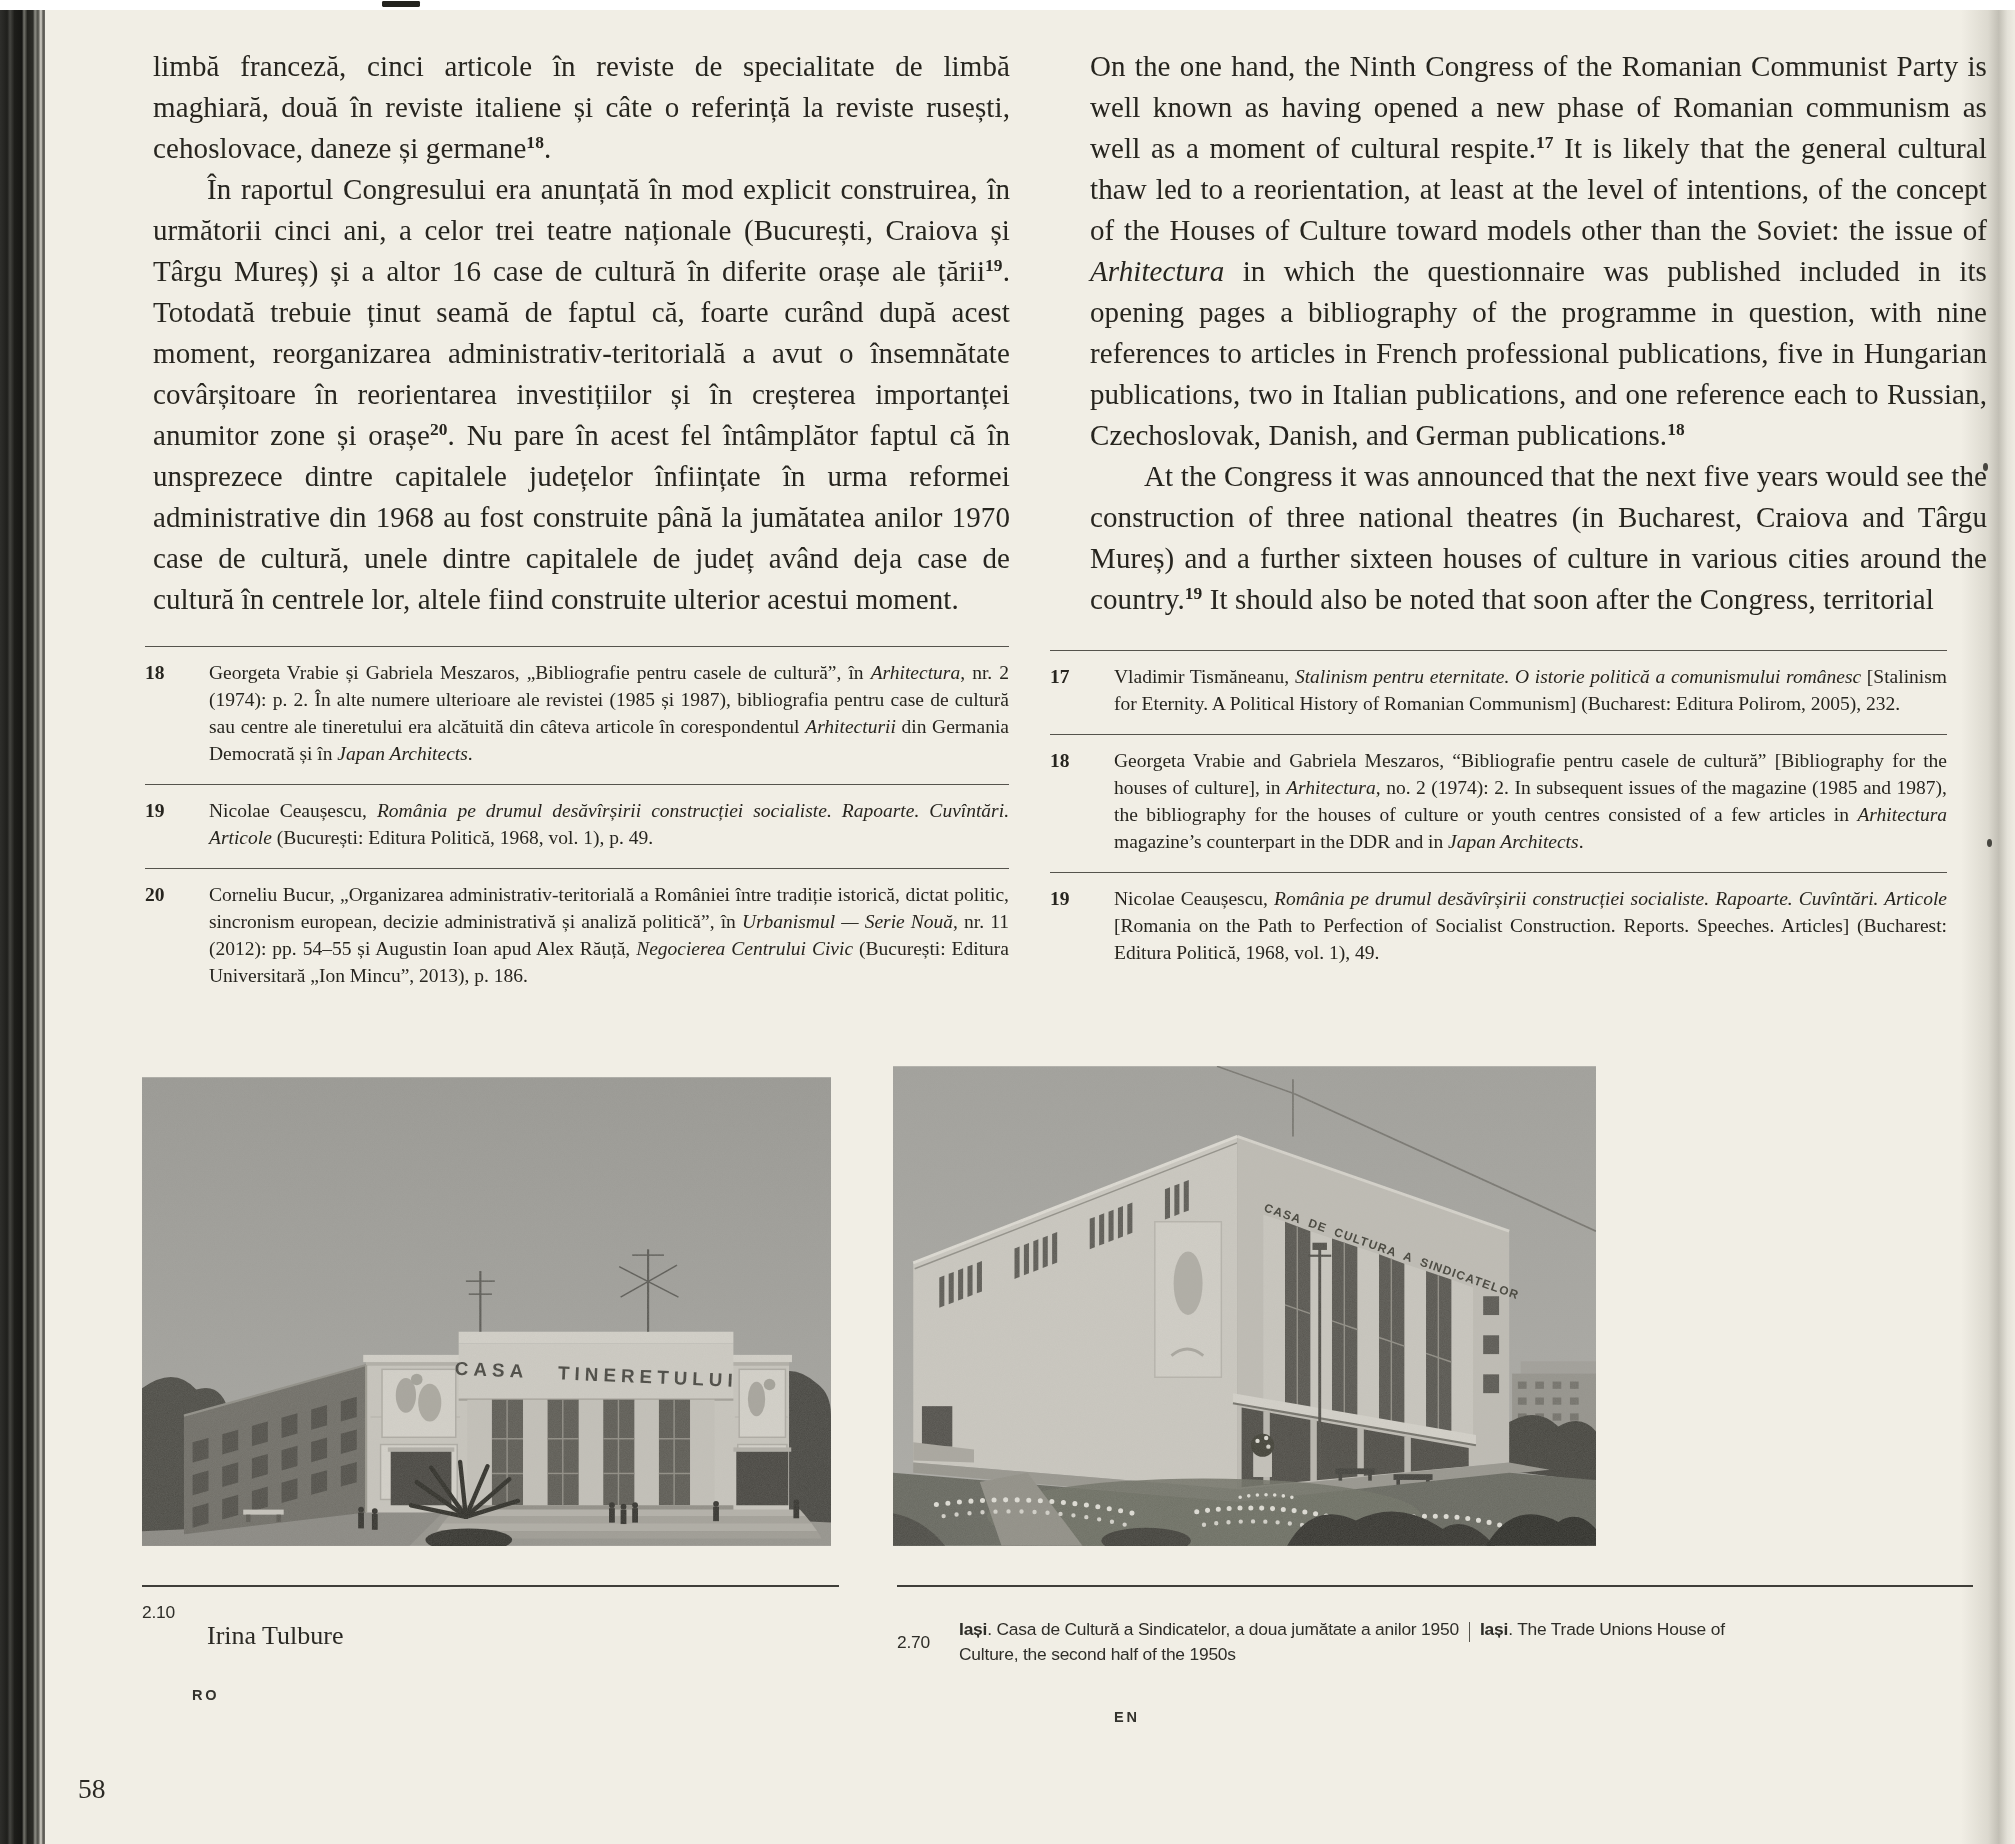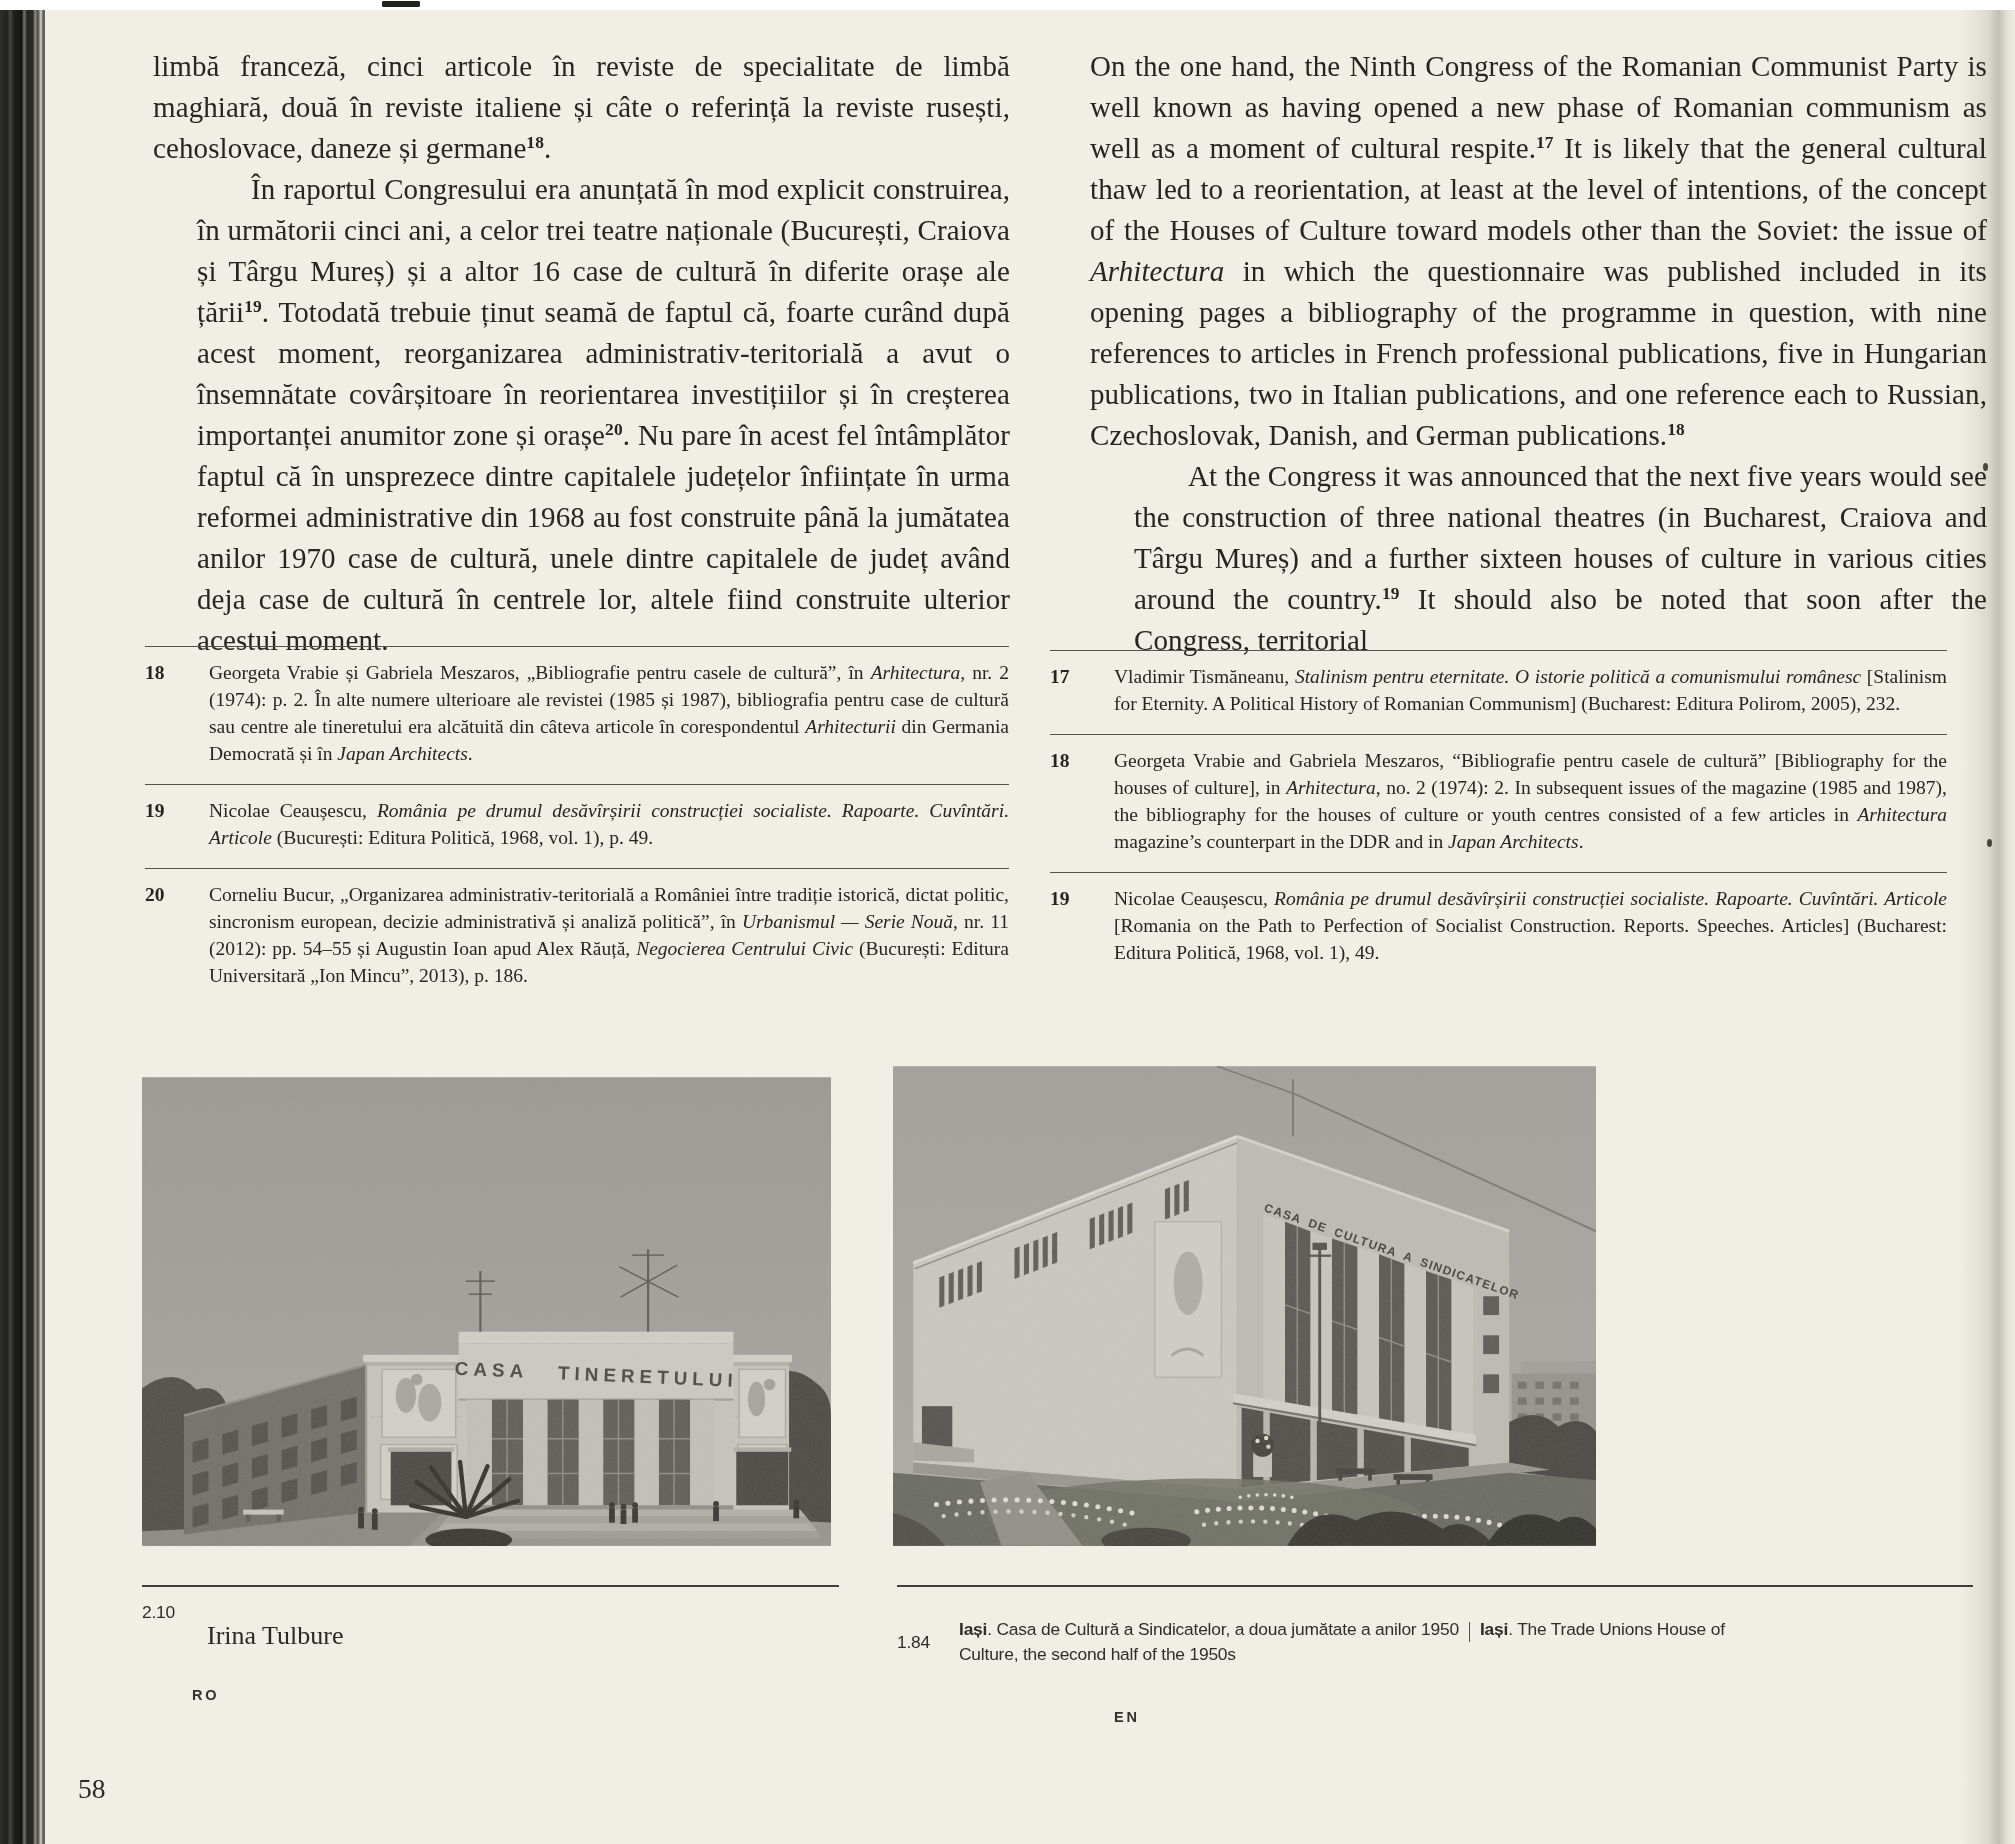--- a/index.html
+++ b/index.html
@@ -22,21 +22,21 @@
     position:absolute;left:1961px;top:10px;width:54px;height:1834px;
     background:linear-gradient(90deg,rgba(209,206,196,0) 0%,#dcd9cf 50%,#c2bfb5 70%,#e4e1d8 86%,#efece3 100%);
   }
   .top-dash{position:absolute;left:382px;top:1.4px;width:38px;height:5.8px;background:#23231f;border-radius:1.4px;}
   .speck{position:absolute;width:5px;height:8px;background:#46453f;border-radius:50%;}
   .speck.s1{left:1983px;top:463px;}
   .speck.s2{left:1987px;top:839px;}
   
   .col{position:absolute;top:46px;text-align:justify;font-size:29px;line-height:41px;letter-spacing:0.1px;}
   .col p{margin:0;}
-  .col p.indent{text-indent:54px;margin-left:44px;}
+  .col p.indent{text-indent:54px;}
   .col-ro{left:153px;width:857px;}
   .col-en{left:1090px;width:897px;}
   sup{font-size:60%;line-height:0;position:relative;top:-0.55em;vertical-align:baseline;font-weight:bold;}
   
   .footnotes{position:absolute;font-size:19.5px;line-height:27px;}
   .fn-ro{left:145px;top:646px;width:864px;}
   .fn-en{left:1050px;top:650px;width:897px;}
   .footnote{display:flex;border-top:1.4px solid #55534c;padding:11.6px 0 17.4px 0;}
   .fn-num{width:64px;flex:0 0 64px;font-weight:bold;}
   .fn-text{flex:1;text-align:justify;}
@@ -464,21 +464,21 @@
 </figure>
 
 <div class="cap-rule left"></div>
 <div class="cap-rule right"></div>
 
 <div class="caption caption-left">
   <span class="cap-num">2.10</span>
 </div>
 
 <div class="caption caption-right">
-  <span class="cap-num">1.84</span>
+  <span class="cap-num">2.70</span>
   <p class="cap-text">
     <span><b>Iași</b>. Casa de Cultură a Sindicatelor, a doua jumătate a anilor 1950</span><span class="cap-div"></span><span><b>Iași</b>. The Trade Unions House of Culture, the second half of the 1950s</span>
   </p>
 </div>
 
 <span class="lang-label lang-ro">RO</span>
 <span class="lang-label lang-en">EN</span>
 <span class="author">Irina Tulbure</span>
 <span class="page-number">58</span>
 

